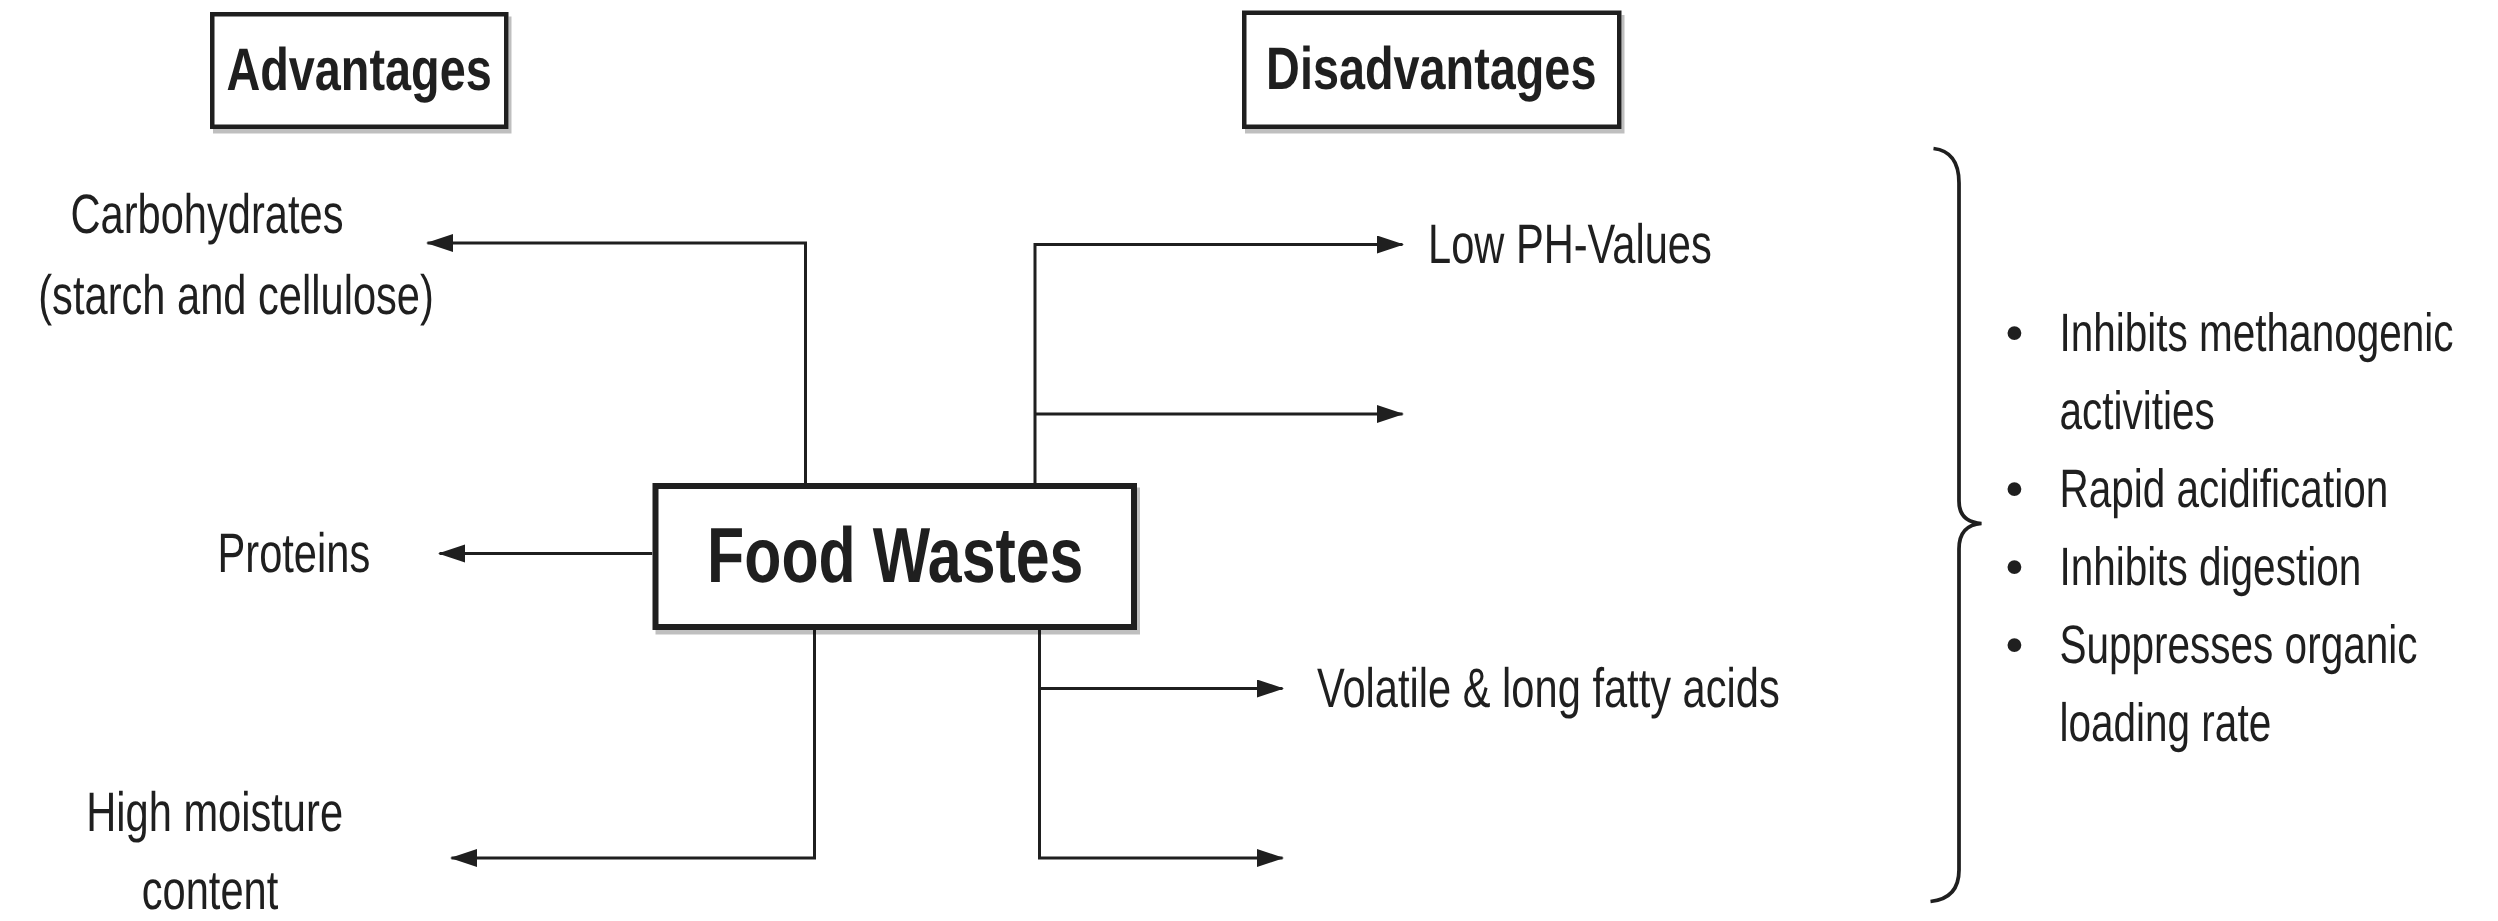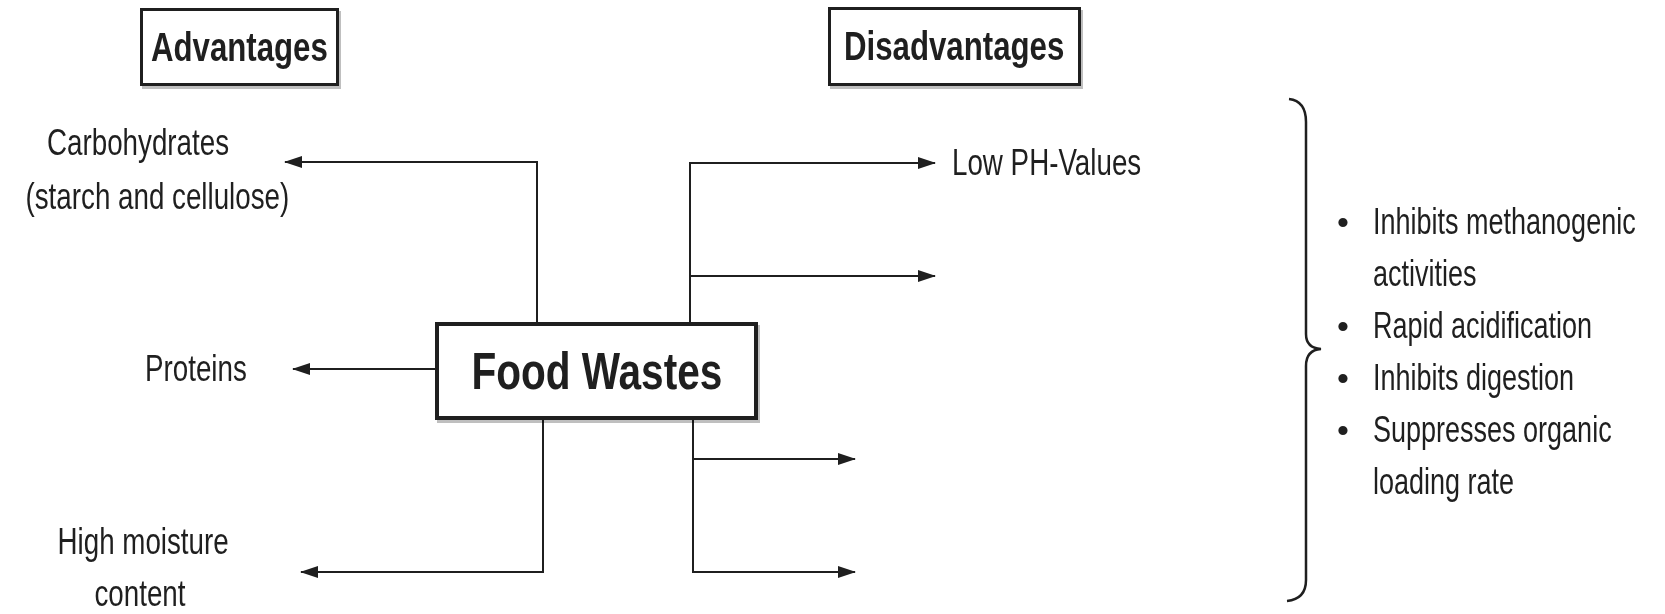--- a/index.html
+++ b/index.html
@@ -108,20 +108,23 @@
   <div class="lbl center-block" id="moisture-label" style="left:30px;top:516px;width:220px;">
     <div>High moisture</div>
     <div>content</div>
   </div>
 
   <div class="lbl" style="left:952px;top:136px;">
     <span class="scale-l">Low PH-Values</span>
   </div>
 
 
+  <div class="lbl" style="left:878px;top:432px;">
+    <span class="scale-l">Volatile &amp; long fatty acids</span>
+  </div>
 
 
   <div id="effects">
 
     <div class="effect-item">
       <span class="bullet">•</span>
       <div class="effect-line"><span class="scale-l">Inhibits methanogenic</span></div>
       <div class="effect-line"><span class="scale-l">activities</span></div>
     </div>
 

